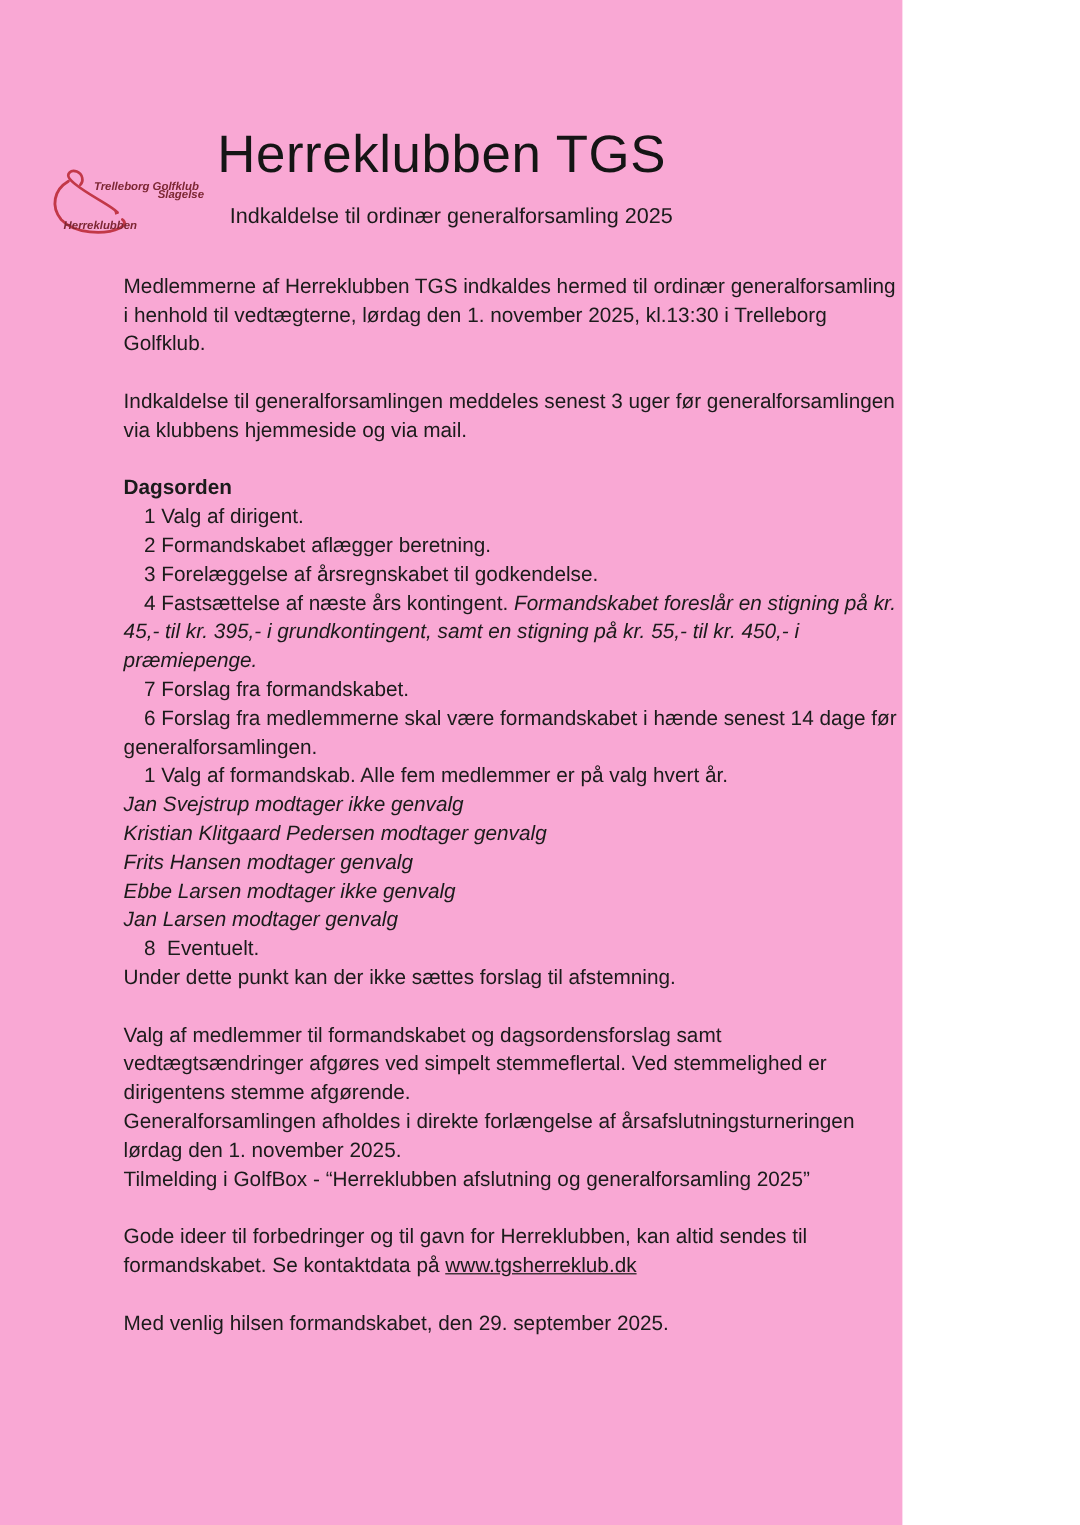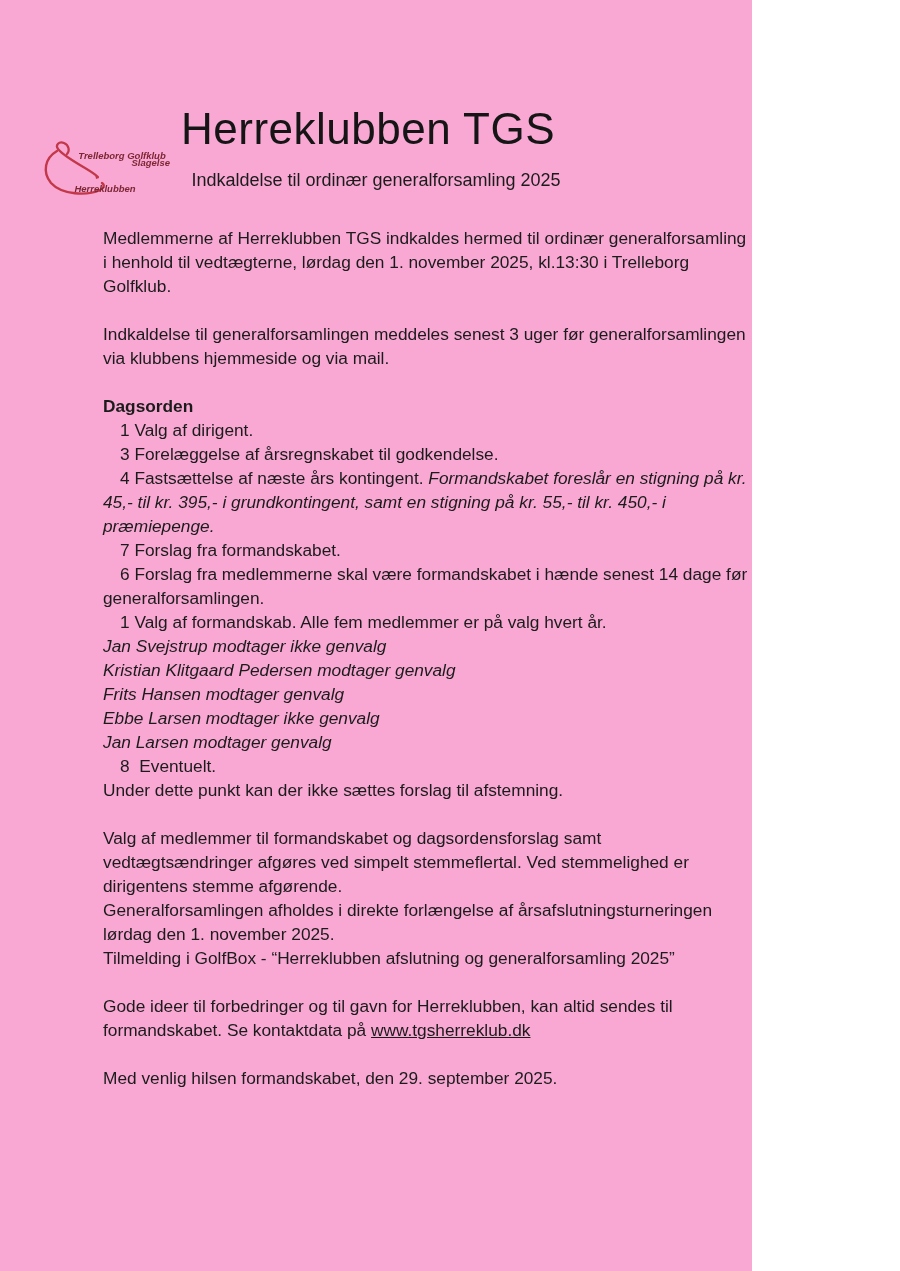--- a/index.html
+++ b/index.html
@@ -38,21 +38,21 @@
   }
   .logo svg { position: absolute; left: 0; top: 0; }
   .logo-text {
     position: absolute;
     font-weight: bold; font-style: italic;
     color: #7c2733;
     white-space: nowrap;
   }
   .logo-line1 { left: 31px; top: 11px; width: 96px; text-align: center; font-size: 9.5px; }
   .logo-line2 { left: 31px; top: 18px; width: 96px; text-align: right; font-size: 9.5px; }
-  .logo-line3 { left: 10px; top: 44px; width: 104px; text-align: center; font-size: 9.5px; }
+  .logo-line3 { left: 10px; top: 44px; width: 104px; font-size: 9.5px; }
   
   .doc-body {
     position: absolute; left: 103px; top: 226px; width: 740px;
   }
   .doc-line {
     height: 24px; line-height: 24px;
     font-size: 17.3px;
     white-space: pre;
     color: #1b1b1b;
   }
@@ -85,20 +85,21 @@
   <div class="doc-body">
       <div class="doc-line"><span>Medlemmerne af Herreklubben TGS indkaldes hermed til ordinær generalforsamling</span></div>
       <div class="doc-line"><span>i henhold til vedtægterne, lørdag den 1. november 2025, kl.13:30 i Trelleborg</span></div>
       <div class="doc-line"><span>Golfklub.</span></div>
       <div class="doc-line"></div>
       <div class="doc-line"><span>Indkaldelse til generalforsamlingen meddeles senest 3 uger før generalforsamlingen</span></div>
       <div class="doc-line"><span>via klubbens hjemmeside og via mail.</span></div>
       <div class="doc-line"></div>
       <div class="doc-line"><span class="bd">Dagsorden</span></div>
       <div class="doc-line indent"><span>1 Valg af dirigent.</span></div>
+      <div class="doc-line indent"><span>2 Formandskabet aflægger beretning.</span></div>
       <div class="doc-line indent"><span>3 Forelæggelse af årsregnskabet til godkendelse.</span></div>
       <div class="doc-line indent"><span>4 Fastsættelse af næste års kontingent. </span><span class="it">Formandskabet foreslår en stigning på kr.</span></div>
       <div class="doc-line"><span class="it">45,- til kr. 395,- i grundkontingent, samt en stigning på kr. 55,- til kr. 450,- i</span></div>
       <div class="doc-line"><span class="it">præmiepenge.</span></div>
       <div class="doc-line indent"><span>7 Forslag fra formandskabet.</span></div>
       <div class="doc-line indent"><span>6 Forslag fra medlemmerne skal være formandskabet i hænde senest 14 dage før</span></div>
       <div class="doc-line"><span>generalforsamlingen.</span></div>
       <div class="doc-line indent"><span>1 Valg af formandskab. Alle fem medlemmer er på valg hvert år.</span></div>
       <div class="doc-line"><span class="it">Jan Svejstrup modtager ikke genvalg</span></div>
       <div class="doc-line"><span class="it">Kristian Klitgaard Pedersen modtager genvalg</span></div>

